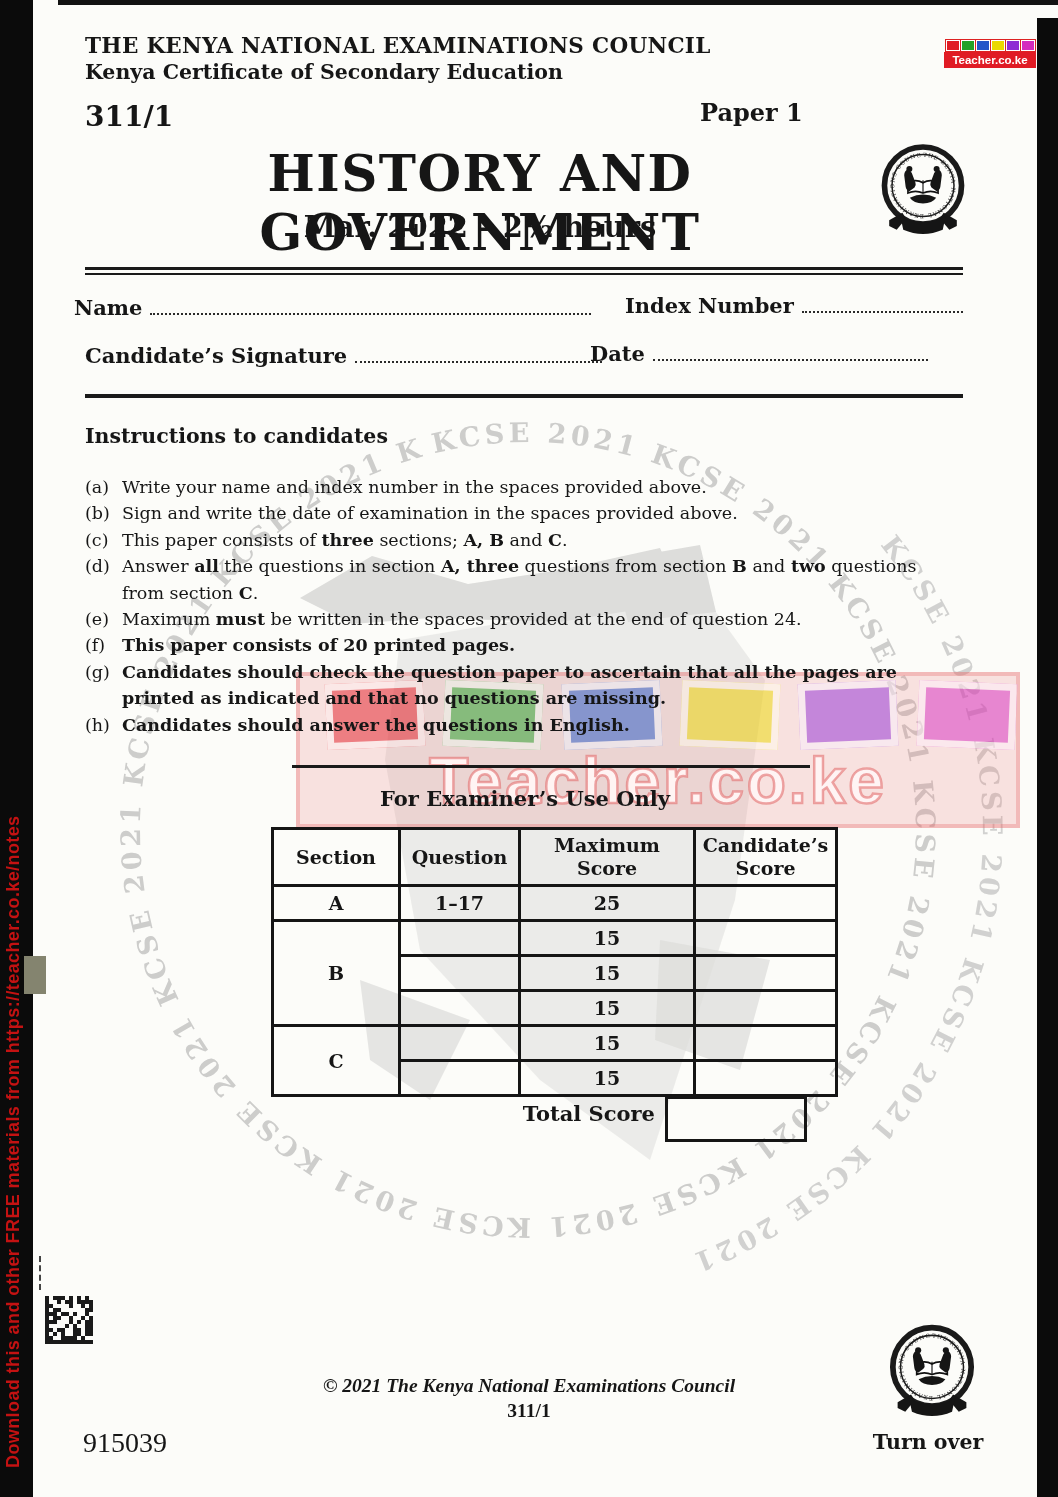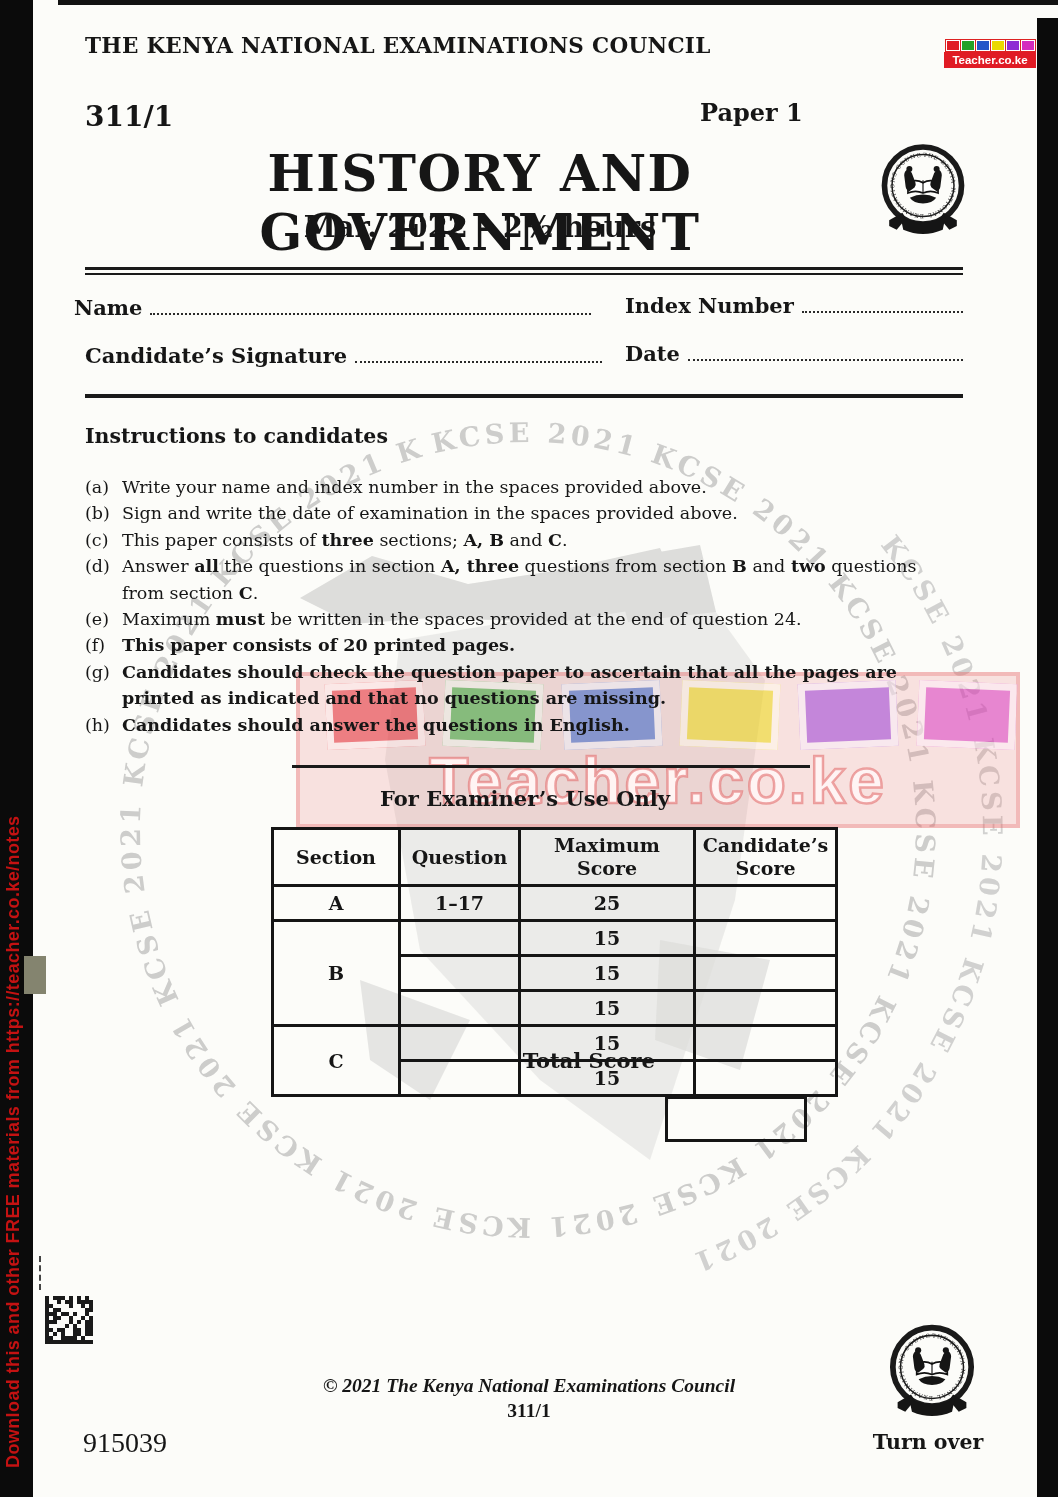--- a/index.html
+++ b/index.html
@@ -49,37 +49,37 @@
   .rule-b{left:85px;top:273px;width:878px;height:2px;background:#1a1a1a;}
   .rule-c{left:85px;top:394px;width:878px;height:4px;background:#1a1a1a;}
   .rule-exam{left:292px;top:765px;width:518px;height:3px;background:#1a1a1a;}
 
   
   .frow{display:flex;align-items:flex-end;font-size:21px;font-weight:bold;}
   .frow .dots{flex:1;border-bottom:2.5px dotted #2a2a2a;margin:0 0 5px 8px;}
   .f-name{left:74px;top:288px;width:517px;height:32px;}
   .f-index{left:625px;top:286px;width:338px;height:32px;}
   .f-sig{left:85px;top:336px;width:517px;height:32px;}
-  .f-date{left:625px;top:334px;width:338px;height:32px;}
+  .f-date{left:590px;top:334px;width:338px;height:32px;}
 
   
   .instructions{left:85px;top:424px;width:874px;}
   .inst-title{font-size:20.5px;font-weight:bold;margin-bottom:26px;}
   .inst-item{display:flex;line-height:26.4px;font-size:17.5px;}
   .inst-label{width:37px;flex:0 0 37px;}
   .inst-text{flex:1;}
 
   
   .exam-title{left:243px;top:786px;width:564px;text-align:center;font-size:21px;font-weight:bold;}
   table.exam{left:243px;top:827px;border-collapse:collapse;table-layout:fixed;width:564px;margin-left:28px;}
   table.exam th,table.exam td{border:3px solid #151515;text-align:center;
     font-weight:bold;font-size:19px;padding:0;}
   table.exam th{line-height:23px;height:54px;}
   table.exam tr{height:35px;}
-  .total-label{left:243px;top:1048px;width:412px;text-align:right;font-size:21px;font-weight:bold;}
+  .total-label{left:243px;top:1101px;width:412px;text-align:right;font-size:21px;font-weight:bold;}
   .total-box{left:665px;top:1096px;width:136px;height:40px;border:3px solid #151515;background:transparent;}
 
   
   .copyright{left:0;top:1375px;width:1058px;text-align:center;
     font-family:"Liberation Serif",serif;font-style:italic;font-weight:bold;font-size:19.5px;}
   .footer-code{left:0;top:1400px;width:1058px;text-align:center;
     font-family:"Liberation Serif",serif;font-weight:bold;font-size:19.5px;}
   .serial{left:83px;top:1427px;font-family:"Liberation Serif",serif;font-size:28px;}
   .turnover{left:872px;top:1430px;width:112px;text-align:center;font-size:20.5px;font-weight:bold;}
   .barcode{left:45px;top:1296px;}
@@ -126,20 +126,21 @@
   </div>
 
   <div class="abs edge-left"></div>
   <div class="abs edge-right"></div>
   <div class="abs edge-top"></div>
   <div class="abs side-text" id="side-text" style="color: rgb(196, 18, 18);">Download this and other FREE materials from https://teacher.co.ke/notes</div>
   <div class="abs scan-square"></div>
   <div class="abs scan-dash"></div>
 
   <div class="abs z2 council">THE KENYA NATIONAL EXAMINATIONS COUNCIL</div>
+  <div class="abs z2 certificate">Kenya Certificate of Secondary Education</div>
 
   <div class="abs z2 logo">
     <div class="logo-squares" id="logo-squares">
         <div class="logo-sq" style="background: rgb(224, 27, 36);"></div>
         <div class="logo-sq" style="background: rgb(35, 161, 39);"></div>
         <div class="logo-sq" style="background: rgb(34, 86, 200);"></div>
         <div class="logo-sq" style="background: rgb(234, 217, 0);"></div>
         <div class="logo-sq" style="background: rgb(143, 43, 212);"></div>
         <div class="logo-sq" style="background: rgb(212, 43, 191);"></div>
       </div>

